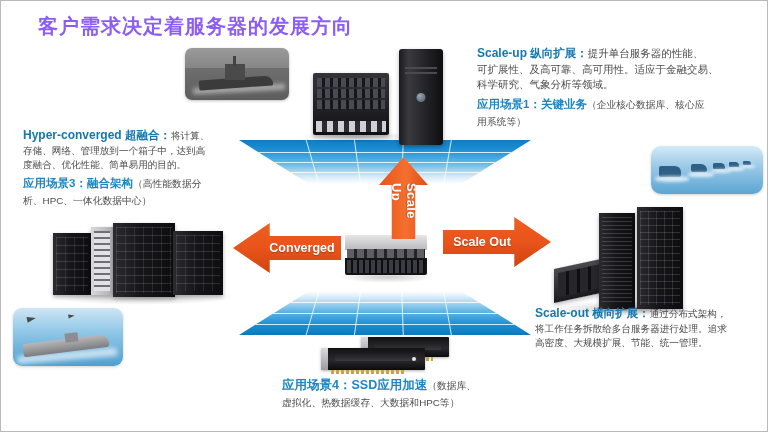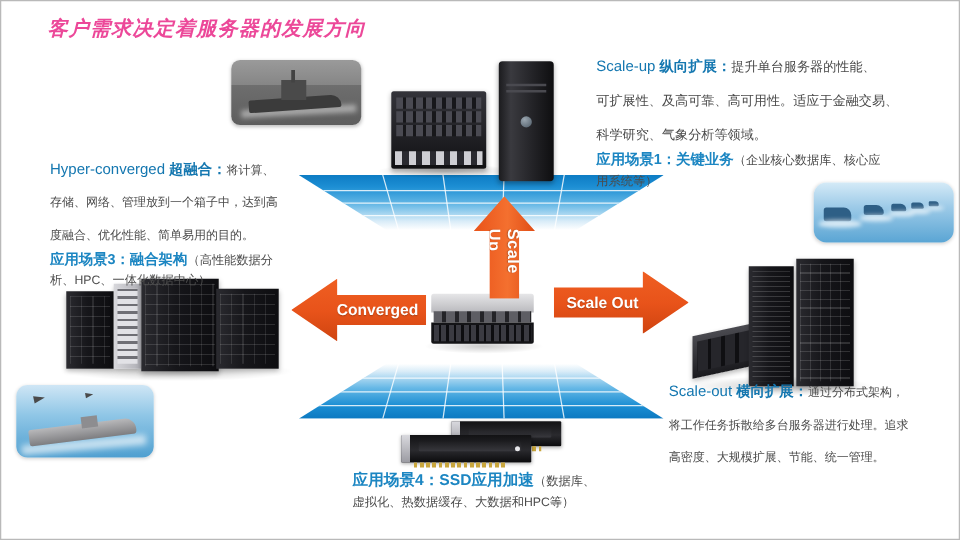--- a/index.html
+++ b/index.html
@@ -13,41 +13,40 @@
     width:768px;height:432px;
     background:#ffffff;
     border:1px solid #b9b9b9;
     box-sizing:border-box;
     overflow:hidden;
   }
 
   
   #title{
     position:absolute;left:37px;top:12px;
-    font-size:16px;font-weight:bold;
-    color:#ec4899;
+    font-size:20px;font-weight:bold;
+    color:#8b5cf6;
     letter-spacing:1px;
     white-space:nowrap;
-    font-style:italic;
   }
 
   
   .txtblk{position:absolute;line-height:1.42;}
   .ln{display:block;white-space:nowrap;}
-  .body-t{color:#4a4a4a;margin-top:12px;}
+  .body-t{color:#4a4a4a;}
   .sz11{font-size:10.5px;}
   .sz10{font-size:9.6px;}
 
   #blk-scaleup{left:476px;top:44px;width:284px;}
-  #blk-hyper  {left:39px; top:126px;width:232px;}
+  #blk-hyper  {left:22px; top:126px;width:232px;}
   #blk-scaleout{left:534px;top:304px;width:232px;}
   #blk-ssd    {left:281px;top:372px;width:290px;}
 
   .lead{font-size:11.5px;}
-  .lead .en{color:#1477b0;font-weight:normal;font-size:12px;}
+  .lead .en{color:#1477b0;font-weight:bold;font-size:12px;}
   .lead .cn{color:#1477b0;font-weight:bold;font-size:11.5px;}
   .scene .t{color:#1c86c2;font-weight:bold;font-size:11.5px;}
   .scene .p{color:#4c4c4c;font-size:9.8px;}
 
   
   .plane{position:absolute;overflow:hidden;}
   .plane .face{position:absolute;inset:0;}
   #plane-top{
     left:238px;top:139px;width:292px;height:44px;
   }

